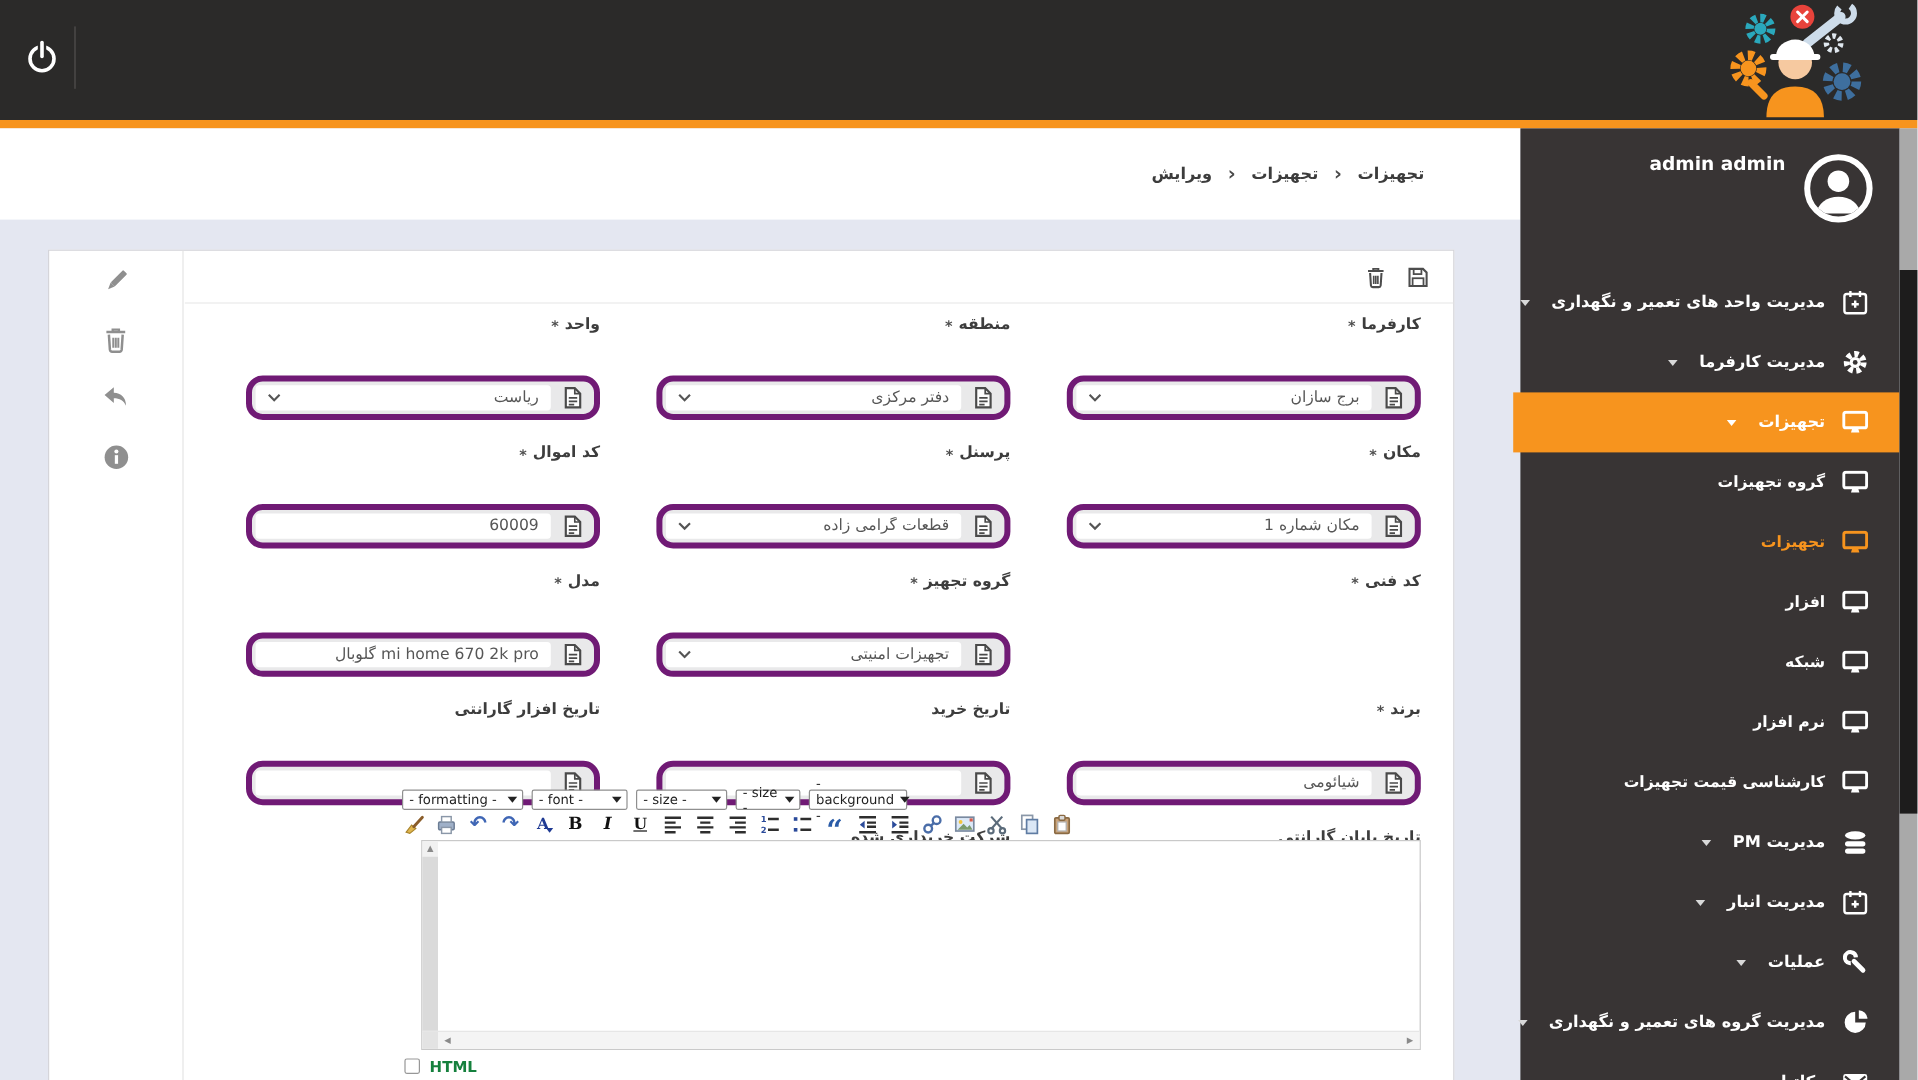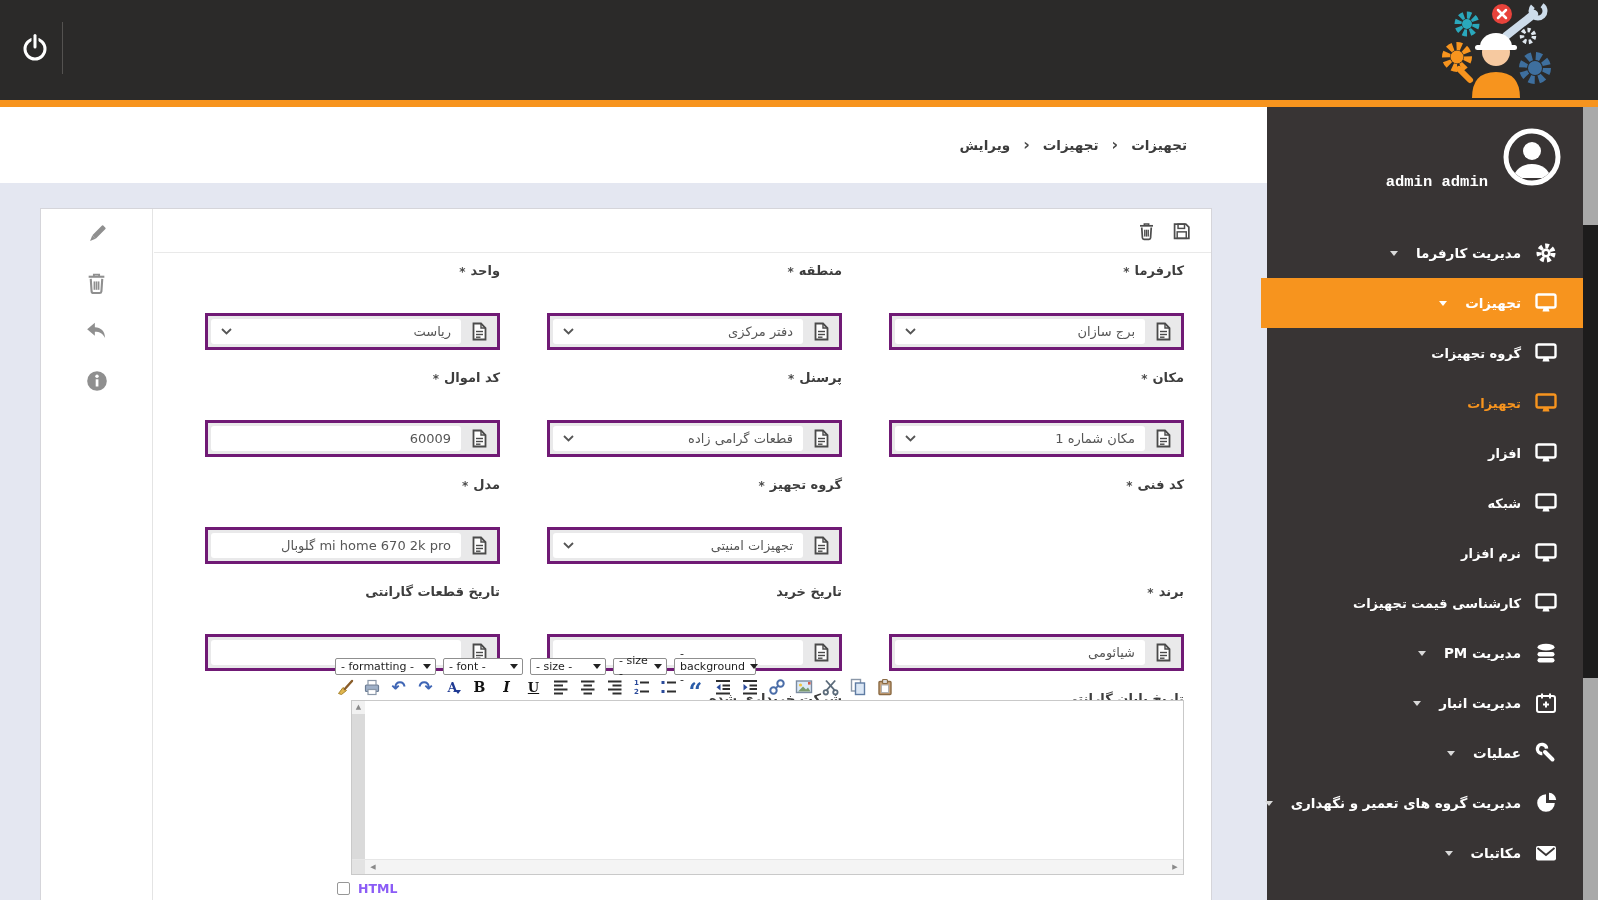--- a/index.html
+++ b/index.html
@@ -24,21 +24,21 @@
   .tool-btn { height:49px; width:100%; display:flex; align-items:center; justify-content:center; cursor:pointer; }
   .card-header { position:absolute; left:113px; right:0; top:0; height:44px; border-bottom:1px solid #e9e9e9; display:flex; align-items:center; justify-content:flex-end; padding-right:20px; gap:16px; }
   .hdr-btn { cursor:pointer; display:flex; }
 
   
   .form-area { position:absolute; left:113px; right:0; top:44px; }
   .form-grid { direction:rtl; display:grid; grid-template-columns:repeat(3,295px); column-gap:47px; row-gap:20px; margin:10px 27px 0 0; justify-content:start; }
   .field-label { height:15px; margin-bottom:7px; display:flex; direction:rtl; gap:5px; align-items:center; }
   .field-label .lbl { font-size:13px; color:#3d3d3d; font-weight:700; }
   .field-label .req { font-size:12px; color:#4d4d4d; font-weight:700; padding-top:3px; }
-  .input-group { direction:rtl; display:flex; height:37px; background:#e9e9ea; border:3px solid #701a75; border-radius:0; align-items:stretch; cursor:pointer;margin-top:35px; }
+  .input-group { direction:rtl; display:flex; height:37px; background:#e9e9ea; border:5px solid #701a75; border-radius:14px; align-items:stretch; cursor:pointer;margin-top:35px; }
   .doc-cell { width:36px; display:flex; align-items:center; justify-content:center; }
   .input-inner { flex:1; background:#fff; margin:3px 0 3px 3px; border-radius:3px; display:flex; align-items:center; justify-content:space-between; padding:0 10px; direction:rtl; min-width:0; }
   .val { font-size:13px; color:#565656; white-space:nowrap; overflow:hidden; }
 
   
   .editor { position:absolute; left:294px; top:449px; width:856px; }
   .ed-selects { display:flex; gap:7px; direction:ltr; }
   .ed-select { height:17px; border:1px solid #8f8f8f; border-radius:2px; background:#fff; font-size:11px; color:#1e1e1e; display:flex; align-items:center; justify-content:space-between; padding:0 4px 0 5px; cursor:pointer; }
   .ed-select .sel-arrow { width:0; height:0; border-left:4px solid transparent; border-right:4px solid transparent; border-top:5px solid #222; margin-left:5px; }
   .w1{width:101px}.w2{width:80px}.w3{width:76px}.w4{width:54px}.w5{width:82px}
@@ -54,28 +54,28 @@
   .ed-canvas { margin-top:4px; margin-left:16px; width:833px; height:175px; border:1px solid #c9c9c9; background:#fff; position:relative; }
   .vscroll { position:absolute; left:0; top:0; bottom:15px; width:13px; background:#f1f1f1; display:flex; flex-direction:column; justify-content:space-between; align-items:center; cursor:pointer; }
   .scroll-arrow { font-size:7px; color:#8a8a8a; line-height:13px; height:13px; }
   .v-thumb { position:absolute; left:0; top:13px; bottom:13px; width:13px; background:#dadada; }
   .hscroll { position:absolute; left:0; right:0; bottom:0; height:15px; background:#f4f4f4; border-top:1px solid #e6e6e6; display:flex; align-items:center; cursor:pointer; }
   .h-corner { width:13px; height:100%; background:#e3e3e3; }
   .h-arrow { width:16px; text-align:center; font-size:7px; color:#8a8a8a; }
   .h-track { flex:1; }
   .html-row { margin-top:6px; margin-left:2px; display:flex; align-items:center; gap:8px; }
   .checkbox { width:13px; height:13px; border:1px solid #979797; border-radius:2px; background:#fff; cursor:pointer; }
-  .html-label { font-size:12.5px; color:#8b5cf6; font-weight:600; }
+  .html-label { font-size:12.5px; color:#15803d; font-weight:600; }
 
   
   .ed-btn svg { display:block; }
 
   
   .sidebar { position:absolute; right:15px; top:107px; width:316px; height:793px; background:#383434; direction:rtl; }
-  .user-block { display:flex; align-items:flex-end; direction:rtl; padding:21px 22px 0 0; gap:15px; cursor:pointer;font-family:Liberation Mono, monospace; }
+  .user-block { display:flex; align-items:flex-start; direction:rtl; padding:21px 22px 0 0; gap:15px; cursor:pointer; }
   .user-name { color:#fff; font-weight:700; font-size:15.5px; }
   .nav { margin-top:37px; display:flex; flex-direction:column; }
   .nav-item { height:50px; display:flex; align-items:center; direction:rtl; padding-right:25px; gap:13px; color:#fff; cursor:pointer; font-size:13.5px; font-weight:700; white-space:nowrap; }
   .nav-item.sub { font-size:13px; }
   .nav-item .nav-icon { width:24px; display:flex; justify-content:center; flex-shrink:0; color:#fff; }
   .nav-item .nav-label { overflow:visible; }
   .nav-caret { margin-right:5px; width:0; height:0; border-left:4.5px solid transparent; border-right:4.5px solid transparent; border-top:5px solid #d9d9d9; flex-shrink:0; }
   .nav-item.active-parent { background:#f7941e; width:calc(100% + 6px); margin-left:-6px; }
   .nav-item.active-parent .nav-caret { border-top-color:#fff; }
   .nav-item.active-sub { color:#f7941e; }
@@ -415,21 +415,21 @@
               </svg>
             </span>
           <span class="input-inner">
               <span class="val"></span>
             </span>
         </div>
       </div>
 
       <div class="field">
         <div class="field-label">
-            <span class="lbl">تاریخ قطعات گارانتی</span>
+            <span class="lbl">تاریخ افزار گارانتی</span>
           </div>
         <div class="input-group">
           <span class="doc-cell">
               <svg width="15" height="19" viewBox="0 0 15 19" fill="none" stroke="#4a4a4a">
                 <path d="M1.5 1.5 h7.5 l4.5 4.5 v11.5 h-12 Z" fill="#fdfdfd" stroke-width="1.8"></path>
                 <path d="M9 1.5 v4.5 h4.5" stroke-width="1.4"></path>
                 <line x1="4" y1="9.5" x2="11" y2="9.5" stroke-width="1.4"></line>
                 <line x1="4" y1="12.5" x2="11" y2="12.5" stroke-width="1.4"></line>
                 <line x1="4" y1="15.2" x2="8.5" y2="15.2" stroke-width="1.4"></line>
               </svg>
@@ -670,126 +670,139 @@
           <circle cx="29" cy="23" r="9" fill="#fff"></circle>
           <path d="M11 50 a18 14 0 0 1 36 0 Z" fill="#fff"></path>
         </g>
       </svg>
     </span>
     <span class="user-name">admin admin</span>
   </div>
 
   <div class="nav">
 
-
-    <div class="nav-item">
-      <span class="nav-icon">
-          <svg width="22" height="22" viewBox="0 0 22 22">
-            <circle cx="11" cy="11" r="7" fill="none" stroke="#fff" stroke-width="5" stroke-dasharray="3.6 2.8"></circle>
-            <circle cx="11" cy="11" r="4.6" fill="#fff"></circle>
-            <circle cx="11" cy="11" r="2" fill="#383434"></circle>
-          </svg>
-        </span>
-      <span class="nav-label">مدیریت کارفرما</span>
-      <span class="nav-caret"></span>
-    </div>
-
-    <div class="nav-item active-parent">
-      <span class="nav-icon">
-          <svg width="22" height="20" viewBox="0 0 22 20" color="#fff">
-            <rect x="1.5" y="1.5" width="19" height="13" rx="1.8" fill="none" stroke="currentColor" stroke-width="2.4"></rect>
-            <path d="M7.5 18.5 h7 l-1.2 -4 h-4.6 Z" fill="currentColor"></path>
-          </svg>
-        </span>
-      <span class="nav-label">تجهیزات</span>
-      <span class="nav-caret"></span>
-    </div>
-
-    <div class="nav-item sub">
-      <span class="nav-icon">
-          <svg width="22" height="20" viewBox="0 0 22 20">
-            <rect x="1.5" y="1.5" width="19" height="13" rx="1.8" fill="none" stroke="currentColor" stroke-width="2.4"></rect>
-            <path d="M7.5 18.5 h7 l-1.2 -4 h-4.6 Z" fill="currentColor"></path>
-          </svg>
-        </span>
-      <span class="nav-label">گروه تجهیزات</span>
-    </div>
-
-    <div class="nav-item sub active-sub">
-      <span class="nav-icon">
-          <svg width="22" height="20" viewBox="0 0 22 20">
-            <rect x="1.5" y="1.5" width="19" height="13" rx="1.8" fill="none" stroke="currentColor" stroke-width="2.4"></rect>
-            <path d="M7.5 18.5 h7 l-1.2 -4 h-4.6 Z" fill="currentColor"></path>
-          </svg>
-        </span>
-      <span class="nav-label">تجهیزات</span>
-    </div>
-
-    <div class="nav-item sub">
-      <span class="nav-icon">
-          <svg width="22" height="20" viewBox="0 0 22 20">
-            <rect x="1.5" y="1.5" width="19" height="13" rx="1.8" fill="none" stroke="currentColor" stroke-width="2.4"></rect>
-            <path d="M7.5 18.5 h7 l-1.2 -4 h-4.6 Z" fill="currentColor"></path>
-          </svg>
-        </span>
-      <span class="nav-label">افزار</span>
-    </div>
-
-    <div class="nav-item sub">
-      <span class="nav-icon">
-          <svg width="22" height="20" viewBox="0 0 22 20">
-            <rect x="1.5" y="1.5" width="19" height="13" rx="1.8" fill="none" stroke="currentColor" stroke-width="2.4"></rect>
-            <path d="M7.5 18.5 h7 l-1.2 -4 h-4.6 Z" fill="currentColor"></path>
-          </svg>
-        </span>
-      <span class="nav-label">شبکه</span>
-    </div>
-
-    <div class="nav-item sub">
-      <span class="nav-icon">
-          <svg width="22" height="20" viewBox="0 0 22 20">
-            <rect x="1.5" y="1.5" width="19" height="13" rx="1.8" fill="none" stroke="currentColor" stroke-width="2.4"></rect>
-            <path d="M7.5 18.5 h7 l-1.2 -4 h-4.6 Z" fill="currentColor"></path>
-          </svg>
-        </span>
-      <span class="nav-label">نرم افزار</span>
-    </div>
-
-    <div class="nav-item sub">
-      <span class="nav-icon">
-          <svg width="22" height="20" viewBox="0 0 22 20">
-            <rect x="1.5" y="1.5" width="19" height="13" rx="1.8" fill="none" stroke="currentColor" stroke-width="2.4"></rect>
-            <path d="M7.5 18.5 h7 l-1.2 -4 h-4.6 Z" fill="currentColor"></path>
-          </svg>
-        </span>
-      <span class="nav-label">کارشناسی قیمت تجهیزات</span>
-    </div>
-
-    <div class="nav-item">
-      <span class="nav-icon">
-          <svg width="22" height="21" viewBox="0 0 22 21">
-            <ellipse cx="11" cy="4.2" rx="8.5" ry="3.4" fill="#fff"></ellipse>
-            <rect x="2.5" y="9" width="17" height="4.4" rx="2.2" fill="#fff"></rect>
-            <rect x="2.5" y="15" width="17" height="4.4" rx="2.2" fill="#fff"></rect>
-          </svg>
-        </span>
-      <span class="nav-label">مدیریت PM</span>
-      <span class="nav-caret"></span>
-    </div>
-
     <div class="nav-item">
       <span class="nav-icon">
           <svg width="22" height="22" viewBox="0 0 22 22" fill="none" stroke="#fff" stroke-width="2">
             <rect x="2" y="4" width="18" height="16" rx="2"></rect>
             <line x1="7" y1="1.5" x2="7" y2="6.5"></line>
             <line x1="15" y1="1.5" x2="15" y2="6.5"></line>
             <line x1="11" y1="9.5" x2="11" y2="15.5"></line>
             <line x1="8" y1="12.5" x2="14" y2="12.5"></line>
           </svg>
         </span>
+      <span class="nav-label">مدیریت واحد های تعمیر و نگهداری</span>
+      <span class="nav-caret"></span>
+    </div>
+
+    <div class="nav-item">
+      <span class="nav-icon">
+          <svg width="22" height="22" viewBox="0 0 22 22">
+            <circle cx="11" cy="11" r="7" fill="none" stroke="#fff" stroke-width="5" stroke-dasharray="3.6 2.8"></circle>
+            <circle cx="11" cy="11" r="4.6" fill="#fff"></circle>
+            <circle cx="11" cy="11" r="2" fill="#383434"></circle>
+          </svg>
+        </span>
+      <span class="nav-label">مدیریت کارفرما</span>
+      <span class="nav-caret"></span>
+    </div>
+
+    <div class="nav-item active-parent">
+      <span class="nav-icon">
+          <svg width="22" height="20" viewBox="0 0 22 20" color="#fff">
+            <rect x="1.5" y="1.5" width="19" height="13" rx="1.8" fill="none" stroke="currentColor" stroke-width="2.4"></rect>
+            <path d="M7.5 18.5 h7 l-1.2 -4 h-4.6 Z" fill="currentColor"></path>
+          </svg>
+        </span>
+      <span class="nav-label">تجهیزات</span>
+      <span class="nav-caret"></span>
+    </div>
+
+    <div class="nav-item sub">
+      <span class="nav-icon">
+          <svg width="22" height="20" viewBox="0 0 22 20">
+            <rect x="1.5" y="1.5" width="19" height="13" rx="1.8" fill="none" stroke="currentColor" stroke-width="2.4"></rect>
+            <path d="M7.5 18.5 h7 l-1.2 -4 h-4.6 Z" fill="currentColor"></path>
+          </svg>
+        </span>
+      <span class="nav-label">گروه تجهیزات</span>
+    </div>
+
+    <div class="nav-item sub active-sub">
+      <span class="nav-icon">
+          <svg width="22" height="20" viewBox="0 0 22 20">
+            <rect x="1.5" y="1.5" width="19" height="13" rx="1.8" fill="none" stroke="currentColor" stroke-width="2.4"></rect>
+            <path d="M7.5 18.5 h7 l-1.2 -4 h-4.6 Z" fill="currentColor"></path>
+          </svg>
+        </span>
+      <span class="nav-label">تجهیزات</span>
+    </div>
+
+    <div class="nav-item sub">
+      <span class="nav-icon">
+          <svg width="22" height="20" viewBox="0 0 22 20">
+            <rect x="1.5" y="1.5" width="19" height="13" rx="1.8" fill="none" stroke="currentColor" stroke-width="2.4"></rect>
+            <path d="M7.5 18.5 h7 l-1.2 -4 h-4.6 Z" fill="currentColor"></path>
+          </svg>
+        </span>
+      <span class="nav-label">افزار</span>
+    </div>
+
+    <div class="nav-item sub">
+      <span class="nav-icon">
+          <svg width="22" height="20" viewBox="0 0 22 20">
+            <rect x="1.5" y="1.5" width="19" height="13" rx="1.8" fill="none" stroke="currentColor" stroke-width="2.4"></rect>
+            <path d="M7.5 18.5 h7 l-1.2 -4 h-4.6 Z" fill="currentColor"></path>
+          </svg>
+        </span>
+      <span class="nav-label">شبکه</span>
+    </div>
+
+    <div class="nav-item sub">
+      <span class="nav-icon">
+          <svg width="22" height="20" viewBox="0 0 22 20">
+            <rect x="1.5" y="1.5" width="19" height="13" rx="1.8" fill="none" stroke="currentColor" stroke-width="2.4"></rect>
+            <path d="M7.5 18.5 h7 l-1.2 -4 h-4.6 Z" fill="currentColor"></path>
+          </svg>
+        </span>
+      <span class="nav-label">نرم افزار</span>
+    </div>
+
+    <div class="nav-item sub">
+      <span class="nav-icon">
+          <svg width="22" height="20" viewBox="0 0 22 20">
+            <rect x="1.5" y="1.5" width="19" height="13" rx="1.8" fill="none" stroke="currentColor" stroke-width="2.4"></rect>
+            <path d="M7.5 18.5 h7 l-1.2 -4 h-4.6 Z" fill="currentColor"></path>
+          </svg>
+        </span>
+      <span class="nav-label">کارشناسی قیمت تجهیزات</span>
+    </div>
+
+    <div class="nav-item">
+      <span class="nav-icon">
+          <svg width="22" height="21" viewBox="0 0 22 21">
+            <ellipse cx="11" cy="4.2" rx="8.5" ry="3.4" fill="#fff"></ellipse>
+            <rect x="2.5" y="9" width="17" height="4.4" rx="2.2" fill="#fff"></rect>
+            <rect x="2.5" y="15" width="17" height="4.4" rx="2.2" fill="#fff"></rect>
+          </svg>
+        </span>
+      <span class="nav-label">مدیریت PM</span>
+      <span class="nav-caret"></span>
+    </div>
+
+    <div class="nav-item">
+      <span class="nav-icon">
+          <svg width="22" height="22" viewBox="0 0 22 22" fill="none" stroke="#fff" stroke-width="2">
+            <rect x="2" y="4" width="18" height="16" rx="2"></rect>
+            <line x1="7" y1="1.5" x2="7" y2="6.5"></line>
+            <line x1="15" y1="1.5" x2="15" y2="6.5"></line>
+            <line x1="11" y1="9.5" x2="11" y2="15.5"></line>
+            <line x1="8" y1="12.5" x2="14" y2="12.5"></line>
+          </svg>
+        </span>
       <span class="nav-label">مدیریت انبار</span>
       <span class="nav-caret"></span>
     </div>
 
     <div class="nav-item">
       <span class="nav-icon">
           <svg width="22" height="22" viewBox="0 0 22 22">
             <circle cx="7" cy="7" r="4.6" fill="none" stroke="#fff" stroke-width="3.4" stroke-dasharray="20 7" transform="rotate(100 7 7)"></circle>
             <line x1="10" y1="10" x2="17.5" y2="17.5" stroke="#fff" stroke-width="4" stroke-linecap="round"></line>
           </svg>

